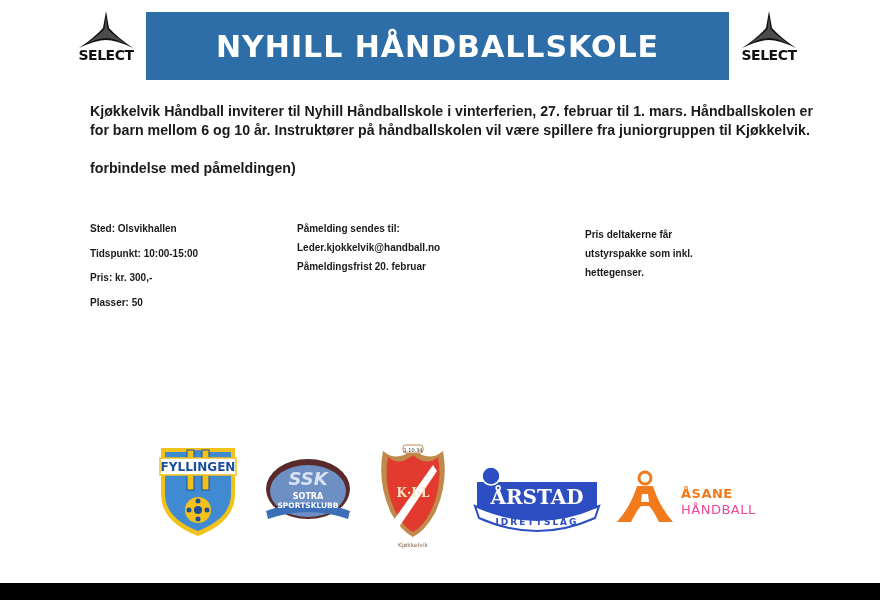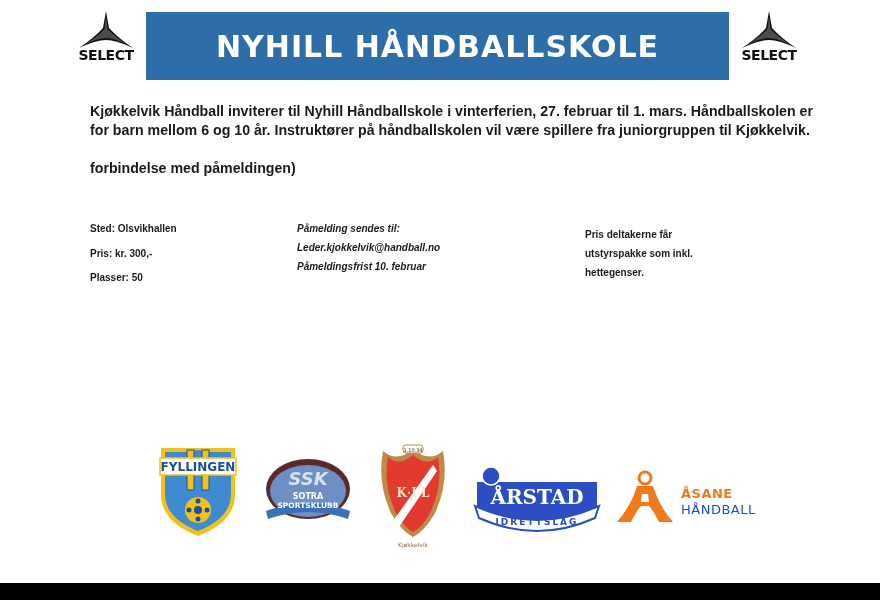--- a/index.html
+++ b/index.html
@@ -63,28 +63,29 @@
   <div>Kjøkkelvik Håndball inviterer til Nyhill Håndballskole i vinterferien, 27. februar til 1. mars. Håndballskolen er</div>
   <div>for barn mellom 6 og 10 år. Instruktører på håndballskolen vil være spillere fra juniorgruppen til Kjøkkelvik.</div>
 </div>
 
 <div class="abs para" style="top:159px;">
   <div>forbindelse med påmeldingen)</div>
 </div>
 
 <div class="abs col col1" style="left:90px; top:219px;">
   <div>Sted: Olsvikhallen</div>
+  <div>Tidspunkt: 10:00-15:00</div>
   <div>Pris: kr. 300,-</div>
   <div>Plasser: 50</div>
 </div>
 
-<div class="abs col col2" style="left:297px; top:219px;font-style:italic;">
+<div class="abs col col2" style="left:297px; top:219px;">
   <div>Påmelding sendes til:</div>
   <div>Leder.kjokkelvik@handball.no</div>
-  <div>Påmeldingsfrist 10. februar</div>
+  <div>Påmeldingsfrist 20. februar</div>
 </div>
 
 <div class="abs col col3" style="left:585px; top:225px;">
   <div>Pris deltakerne får</div>
   <div>utstyrspakke som inkl.</div>
   <div>hettegenser.</div>
 </div>
 
 <div class="abs logo" style="left:157px; top:442px; width:82px; height:96px;">
   <svg width="82" height="96" viewBox="0 0 82 96">
@@ -137,16 +138,16 @@
   </svg>
 </div>
 
 <div class="abs" style="left:617px; top:470px; width:150px; height:56px;">
   <svg width="60" height="56" viewBox="0 0 60 56" style="position:absolute; left:0; top:0;">
     <circle cx="28" cy="8" r="6" fill="none" stroke="#f07a1c" stroke-width="3"></circle>
     <path d="M20 16 L36 16 Q42 36 56 52 L42 52 Q36 40 32 36 L24 36 Q20 40 14 52 L0 52 Q14 36 20 16 Z" fill="#f07a1c"></path>
     <path d="M25 24 L31 24 L32 32 L24 32 Z" fill="#ffffff"></path>
   </svg>
   <div style="position:absolute; left:64px; top:16px; font-family:'DejaVu Sans', sans-serif; font-weight:bold; font-size:13px; color:#f07a1c; letter-spacing:0.5px;">ÅSANE</div>
-  <div style="position:absolute; left:64px; top:32px; font-family:'DejaVu Sans', sans-serif; font-size:13px; color:#1d4ed8; letter-spacing:0.5px;">HÅNDBALL</div>
+  <div style="position:absolute; left:64px; top:32px; font-family:'DejaVu Sans', sans-serif; font-size:13px; color:#ec4899; letter-spacing:0.5px;">HÅNDBALL</div>
 </div>
 
 <div class="abs bottom-bar"></div>
 
 </body></html>

